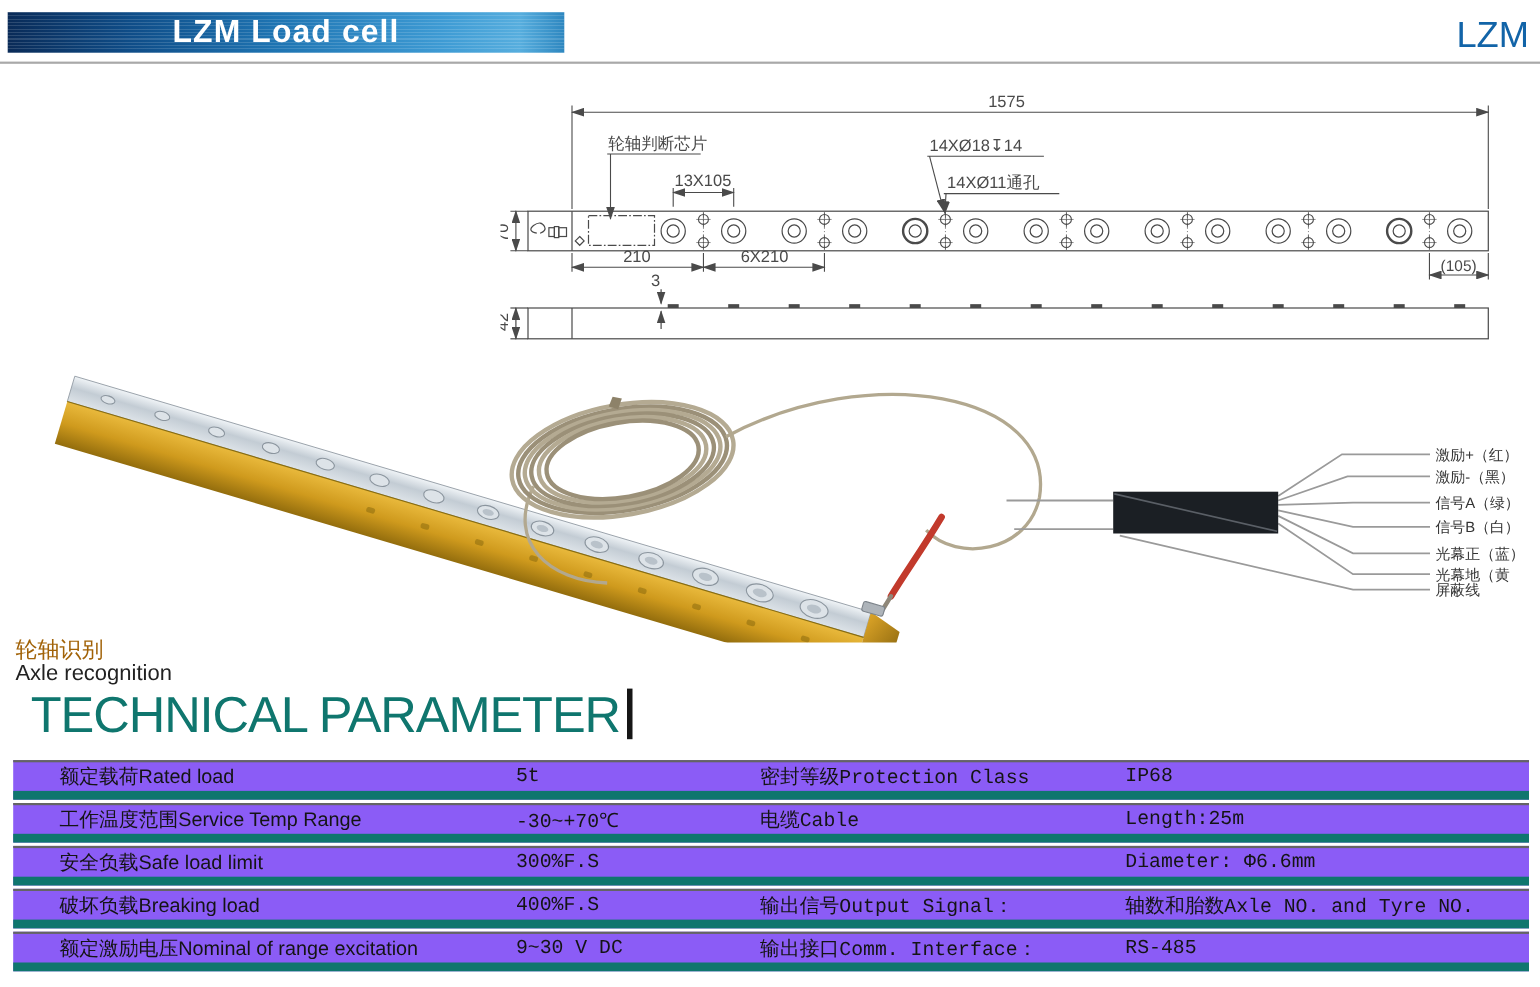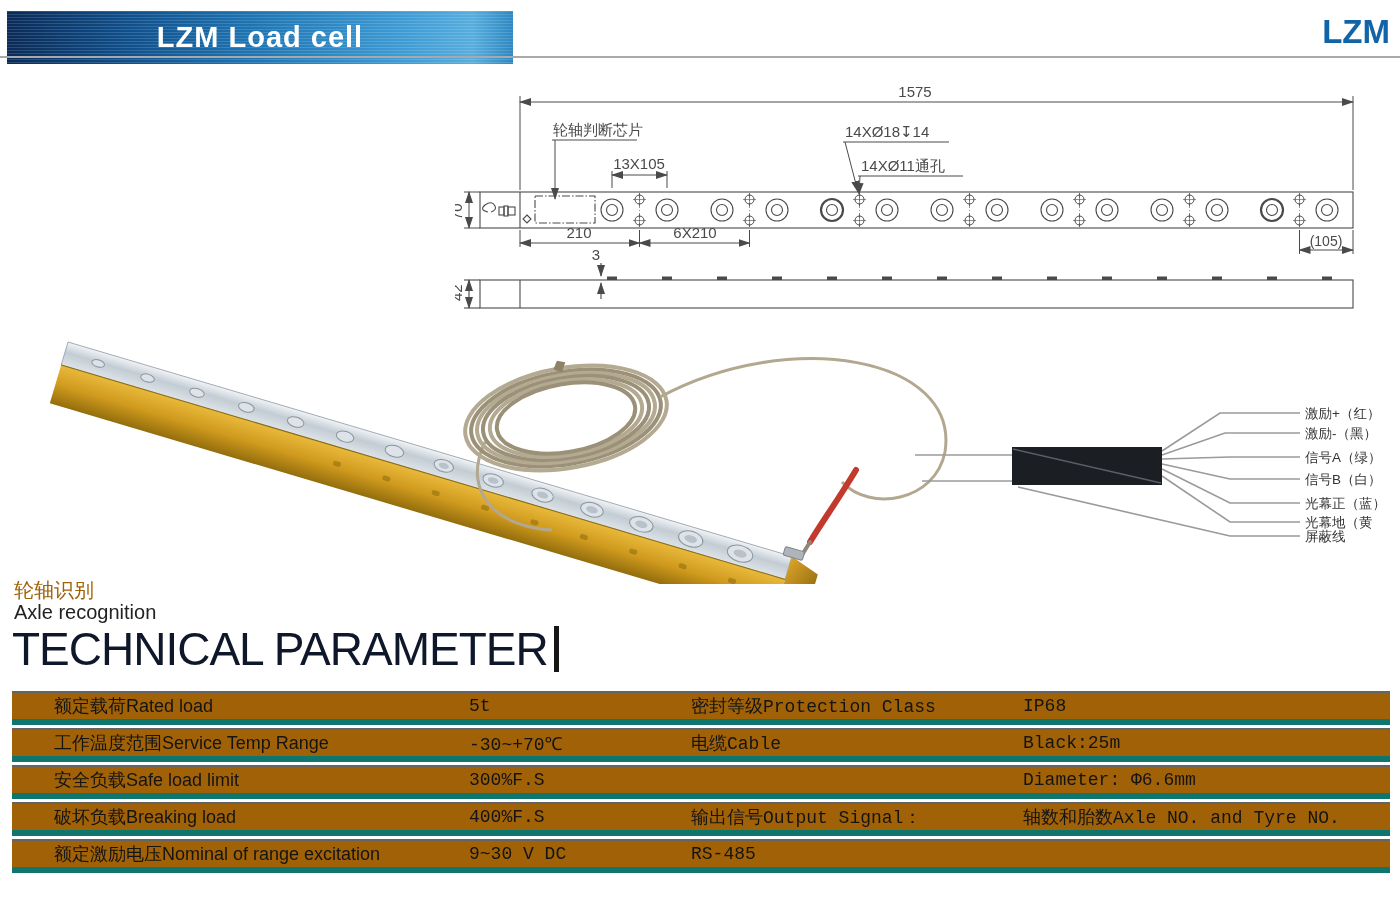--- a/index.html
+++ b/index.html
@@ -2,41 +2,41 @@
 <html><head>
 <meta charset="utf-8">
 <style>
   html,body{margin:0;padding:0;}
   body{
     width:1400px;height:897px;position:relative;background:#ffffff;
     font-family:"Liberation Sans",sans-serif;color:#1a1a1a;overflow:hidden;
   }
   
   .banner{
-    position:absolute;left:7px;top:11px;width:506px;height:53px;
+    position:absolute;left:7px;top:11px;width:506px;height:37px;
     background:
       repeating-linear-gradient(180deg, rgba(255,255,255,.14) 0 1px, rgba(0,0,0,0) 1px 3px),
       linear-gradient(90deg,#0a2b58 0%,#0f4d88 22%,#1e74b2 48%,#3e9bd4 78%,#57aede 92%,#2e87c0 100%);
     display:flex;align-items:center;justify-content:center;
   }
   .banner span{color:#ffffff;font-weight:bold;font-size:29px;letter-spacing:1px;}
   .header-rule{position:absolute;left:0;top:56px;width:1400px;height:2px;background:#a9a9a9;}
-  .brand{position:absolute;right:10px;top:13px;font-size:33px;font-weight:bold;color:#1264a8;letter-spacing:0;}
+  .brand{position:absolute;right:10px;top:13px;font-size:33px;font-weight:normal;color:#1264a8;letter-spacing:0;}
   
   .sub-zh{position:absolute;left:14px;top:577px;font-size:20px;color:#a16207;}
   .sub-en{position:absolute;left:14px;top:601px;font-size:20px;color:#222;text-align:center;}
   .title-row{position:absolute;left:12px;top:626px;display:flex;align-items:flex-end;}
-  .big-title{font-size:46px;color:#0f172a;line-height:1;letter-spacing:-1px;}
+  .big-title{font-size:46px;color:#0f766e;line-height:1;letter-spacing:-1px;margin-left:16px;}
   .title-divider{width:5px;height:46px;background:#161616;margin:0 10px 0 6px;}
   .wires-note{font-size:20px;color:#161616;padding-bottom:3px;white-space:nowrap;}
   
   .ptable{position:absolute;left:12px;top:691px;width:1378px;}
   .t-row{
     display:grid;grid-template-columns:455px 222px 332px 1fr;align-items:center;
-    height:26px;background:#a16207;border-top:2px solid #646464;border-bottom:6px solid #0f766e;
+    height:26px;background:#8b5cf6;border-top:2px solid #646464;border-bottom:8px solid #0f766e;
     margin-bottom:3px;font-size:18px;color:#141414;
   }
   .t-row .c1{padding-left:42px;}
   .t-row .c2,.t-row .c3,.t-row .c4{padding-left:2px;font-family:Liberation Mono, monospace;}
   
   .drawing{position:absolute;left:455px;top:80px;}
   .photo{position:absolute;left:30px;top:322px;}
   .wiring{position:absolute;left:900px;top:385px;}
   svg text{font-family:"Liberation Sans",sans-serif;}
 </style>
@@ -323,32 +323,33 @@
   <div class="t-row">
     <span class="c1">额定载荷Rated load</span>
     <span class="c2">5t</span>
     <span class="c3">密封等级Protection Class</span>
     <span class="c4">IP68</span>
   </div>
   <div class="t-row">
     <span class="c1">工作温度范围Service Temp Range</span>
     <span class="c2">-30~+70℃</span>
     <span class="c3">电缆Cable</span>
-    <span class="c4">Black:25m</span>
+    <span class="c4">Length:25m</span>
   </div>
   <div class="t-row">
     <span class="c1">安全负载Safe load limit</span>
     <span class="c2">300%F.S</span>
     <span class="c3"></span>
     <span class="c4">Diameter: Φ6.6mm</span>
   </div>
   <div class="t-row">
     <span class="c1">破坏负载Breaking load</span>
     <span class="c2">400%F.S</span>
     <span class="c3">输出信号Output Signal：</span>
     <span class="c4">轴数和胎数Axle NO. and Tyre NO.</span>
   </div>
   <div class="t-row">
     <span class="c1">额定激励电压Nominal of range excitation</span>
     <span class="c2">9~30 V DC</span>
+    <span class="c3">输出接口Comm. Interface：</span>
     <span class="c4">RS-485</span>
   </div>
 </div>
 
 </body></html>

